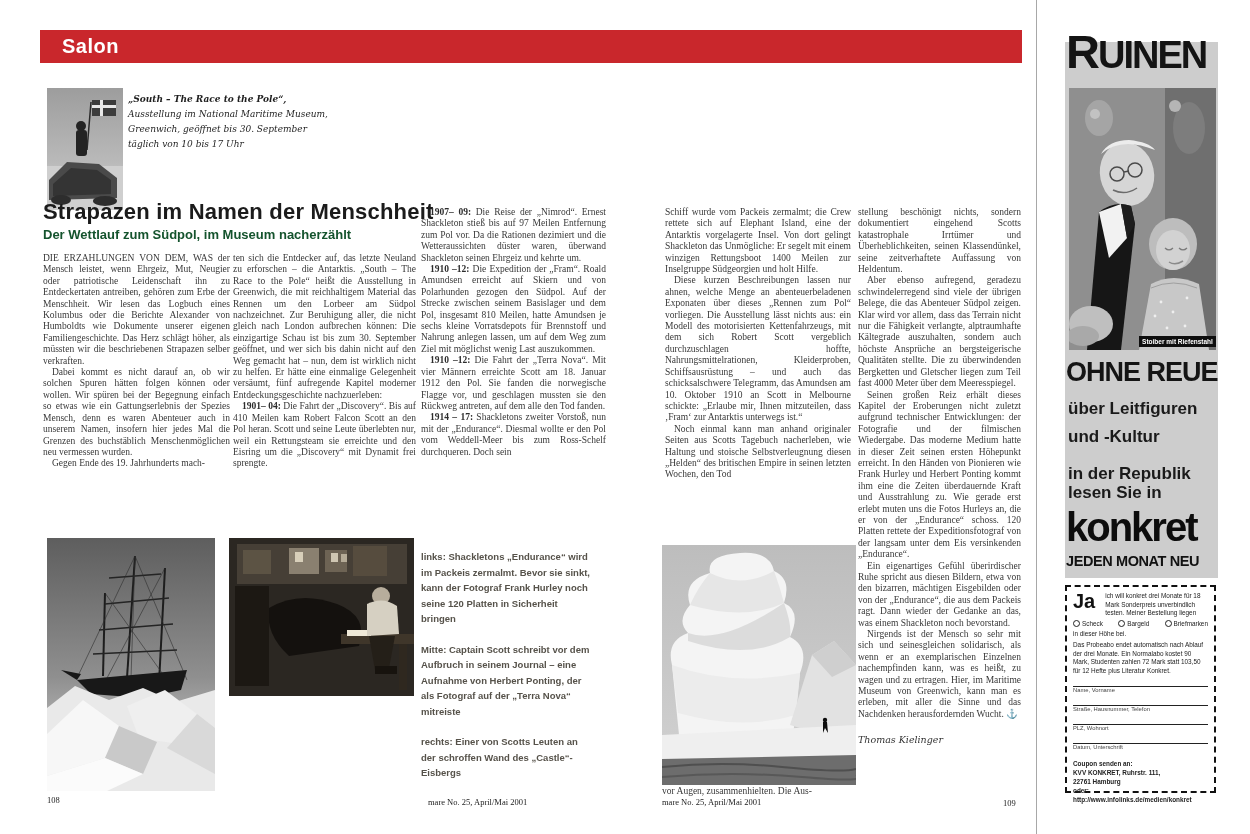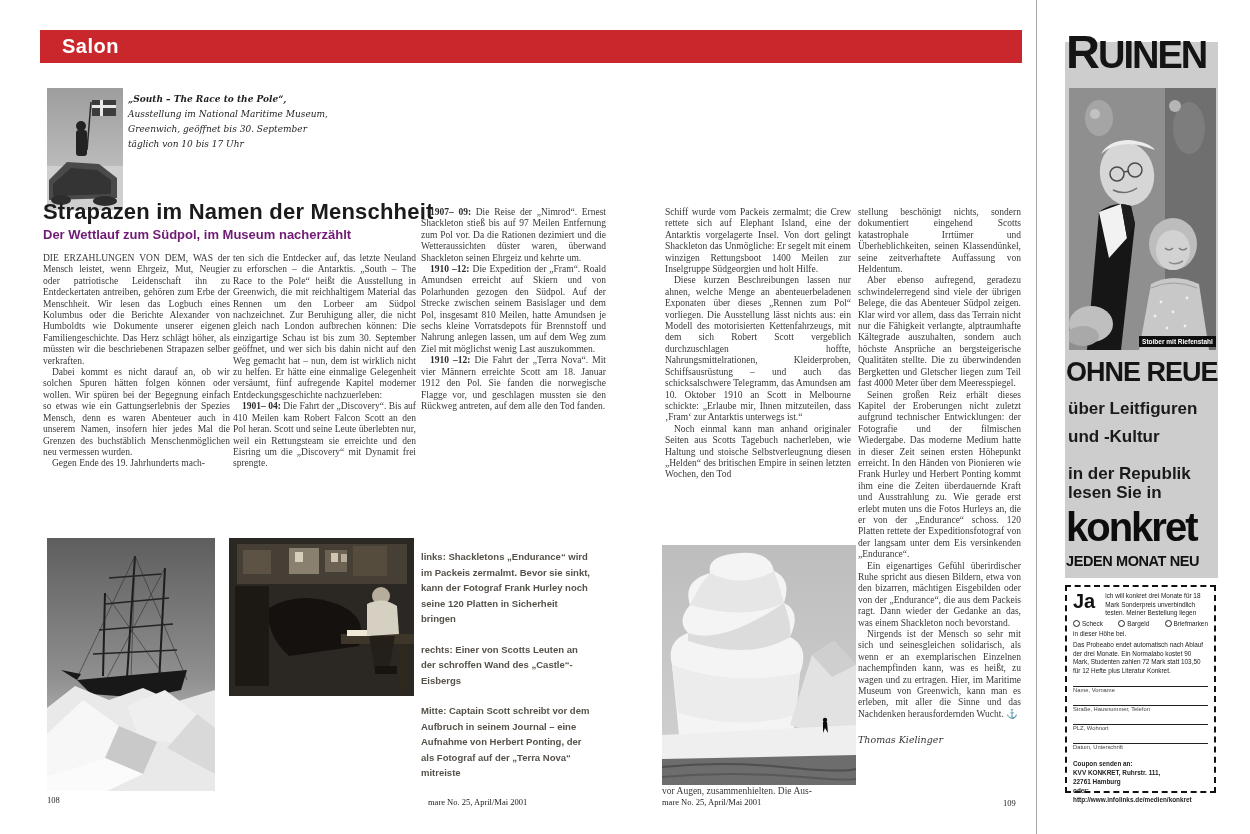--- a/index.html
+++ b/index.html
@@ -9,21 +9,21 @@
 
   
   .banner{left:40px;top:30px;width:982px;height:33px;background:#c9272c;}
   .banner-label{font:bold 20px/33px "Liberation Sans",sans-serif;color:#ffffff;padding-left:22px;letter-spacing:.5px;border-radius:9px;}
 
   
   .info-caption{left:128px;top:92px;width:200px;font:italic 9px/15px "DejaVu Serif",serif;color:#1e1e1e;}
   .info-caption .b{font-weight:bold;}
 
   .title{left:43px;top:200px;width:560px;font:bold 22px/24px "Liberation Sans",sans-serif;color:#1b1b1b;letter-spacing:.2px;}
-  .subtitle{left:43px;top:227px;width:560px;font:bold 13px/15px "Liberation Sans",sans-serif;color:#701a75;}
+  .subtitle{left:43px;top:227px;width:560px;font:bold 13px/15px "Liberation Sans",sans-serif;color:#14532d;}
 
   
   .body-col{font:9.5px/11.4px "Liberation Serif",serif;color:#383838;text-align:justify;}
   .body-p{margin:0;}
   .indent{text-indent:9px;}
   .tl b{font-weight:bold;color:#2c2c2c;}
 
   .col1{left:43px;top:253px;width:187px;height:285px;overflow:hidden;}
   .col2{left:233px;top:253px;width:183px;height:285px;overflow:hidden;}
   .col3{left:421px;top:207px;width:185px;height:332px;overflow:hidden;}
@@ -131,26 +131,27 @@
 
   <div class="abs body-col col2">
     <p class="body-p">ten sich die Entdecker auf, das letzte Neuland zu erforschen – die Antarktis. „South – The Race to the Pole“ heißt die Ausstellung in Greenwich, die mit reichhaltigem Material das Rennen um den Lorbeer am Südpol nachzeichnet. Zur Beruhigung aller, die nicht gleich nach London aufbrechen können: Die einzigartige Schau ist bis zum 30. September geöffnet, und wer sich bis dahin nicht auf den Weg gemacht hat – nun, dem ist wirklich nicht zu helfen. Er hätte eine einmalige Gelegenheit versäumt, fünf aufregende Kapitel moderner Entdeckungsgeschichte nachzuerleben:</p>
     <p class="body-p indent tl"><b>1901– 04:</b> <span>Die Fahrt der „Discovery“. Bis auf 410 Meilen kam Robert Falcon Scott an den Pol heran. Scott und seine Leute überlebten nur, weil ein Rettungsteam sie erreichte und den Eisring um die „Discovery“ mit Dynamit frei sprengte.</span></p>
   </div>
 
   <div class="abs body-col col3">
     <p class="body-p indent tl"><b>1907– 09:</b> <span>Die Reise der „Nimrod“. Ernest Shackleton stieß bis auf 97 Meilen Entfernung zum Pol vor. Da die Rationen dezimiert und die Wetteraussichten düster waren, überwand Shackleton seinen Ehrgeiz und kehrte um.</span></p>
     <p class="body-p indent tl"><b>1910 –12:</b> <span>Die Expedition der „Fram“. Roald Amundsen erreicht auf Skiern und von Polarhunden gezogen den Südpol. Auf der Strecke zwischen seinem Basislager und dem Pol, insgesamt 810 Meilen, hatte Amundsen je sechs kleine Vorratsdepots für Brennstoff und Nahrung anlegen lassen, um auf dem Weg zum Ziel mit möglichst wenig Last auszukommen.</span></p>
     <p class="body-p indent tl"><b>1910 –12:</b> <span>Die Fahrt der „Terra Nova“. Mit vier Männern erreichte Scott am 18. Januar 1912 den Pol. Sie fanden die norwegische Flagge vor, und geschlagen mussten sie den Rückweg antreten, auf dem alle den Tod fanden.</span></p>
+    <p class="body-p indent tl"><b>1914 – 17:</b> <span>Shackletons zweiter Vorstoß, nun mit der „Endurance“. Diesmal wollte er den Pol vom Weddell-Meer bis zum Ross-Schelf durchqueren. Doch sein</span></p>
   </div>
 
   <div class="abs caption-col">
     <p class="caption-p">links: Shackletons „Endurance“ wird im Packeis zermalmt. Bevor sie sinkt, kann der Fotograf Frank Hurley noch seine 120 Platten in Sicherheit bringen</p>
+    <p class="caption-p">Mitte: Captain Scott schreibt vor dem Aufbruch in seinem Journal – eine Aufnahme von Herbert Ponting, der als Fotograf auf der „Terra Nova“ mitreiste</p>
     <p class="caption-p">rechts: Einer von Scotts Leuten an der schroffen Wand des „Castle“-Eisbergs</p>
-    <p class="caption-p">Mitte: Captain Scott schreibt vor dem Aufbruch in seinem Journal – eine Aufnahme von Herbert Ponting, der als Fotograf auf der „Terra Nova“ mitreiste</p>
   </div>
 
   <div class="abs photo ph-endurance">
     <svg width="168" height="253" viewBox="0 0 168 253">
       <defs>
           <linearGradient id="g2" x1="0" y1="0" x2="0" y2="1">
         <stop offset="0" stop-color="#5e5e5e"></stop>
             <stop offset=".55" stop-color="#8f8f8f"></stop>
             <stop offset=".75" stop-color="#b2b2b2"></stop>
       </linearGradient>

